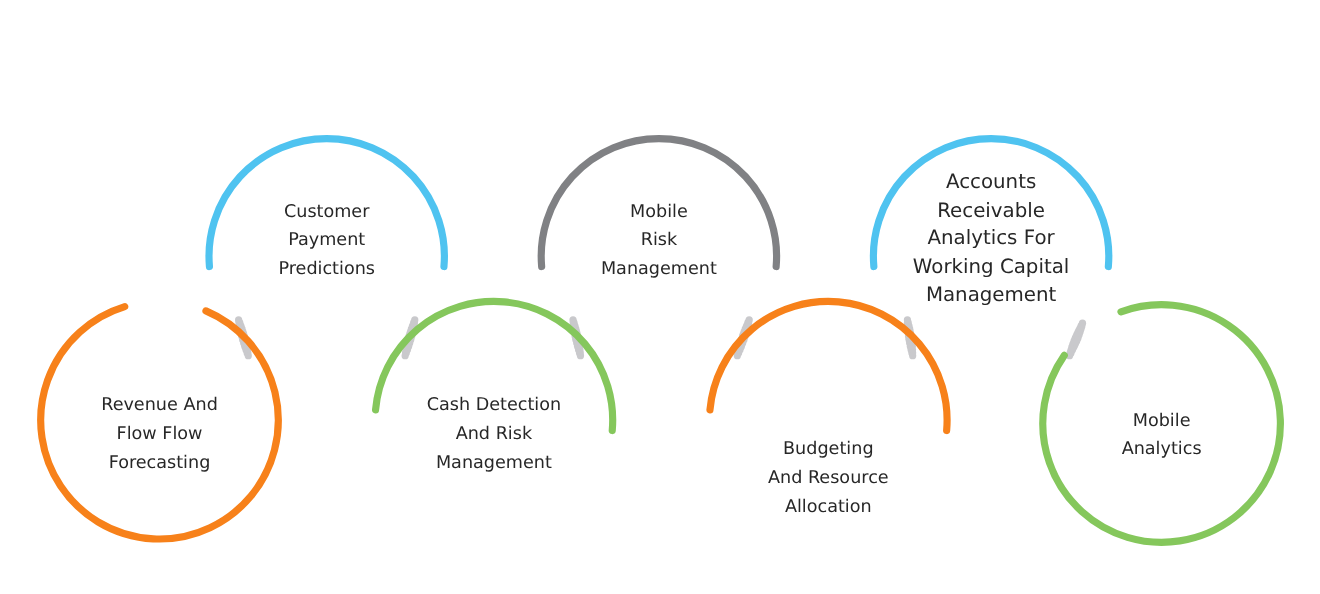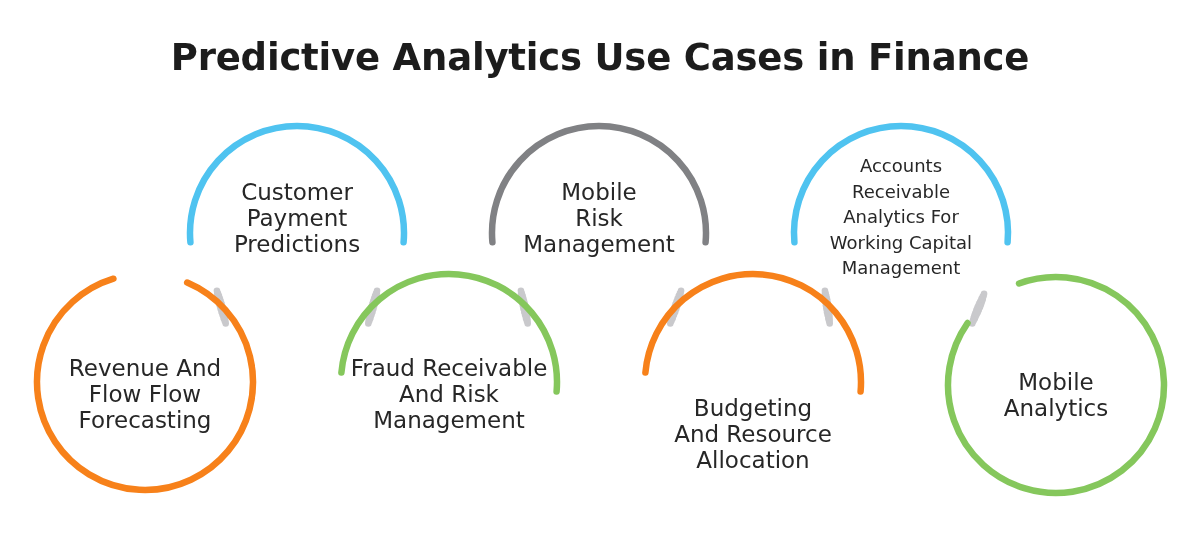--- a/index.html
+++ b/index.html
@@ -33,39 +33,38 @@
     position: absolute;
     left: 0;
     top: 0;
     width: 1200px;
     height: 540px;
   }
   .node-label {
     position: absolute;
     text-align: center;
     color: #272727;
-    font-size: 23px;
+    font-size: 16px;
     line-height: 26px;
     font-family: "DejaVu Sans", sans-serif;
     font-weight: 400;
     white-space: pre-line;
     transform: translate(-50%, -50%);
     pointer-events: none;
   }
   .node-label.small {
     font-size: 18px;
     line-height: 25.5px;
   }
 </style>
 </head>
 <body>
 
 <div id="infographic">
 
-  <div id="page-title">Predictive Analytics Use Cases in Finance</div>
 
   <svg id="canvas" viewBox="0 0 1200 540" xmlns="http://www.w3.org/2000/svg">
       <g>
         <circle cx="216.92" cy="290.80" r="3.28" fill="#C9C9CC"></circle>
         <circle cx="217.61" cy="293.41" r="3.62" fill="#C9C9CC"></circle>
         <circle cx="218.37" cy="296.23" r="3.93" fill="#C9C9CC"></circle>
         <circle cx="219.18" cy="299.21" r="4.19" fill="#C9C9CC"></circle>
         <circle cx="220.02" cy="302.32" r="4.37" fill="#C9C9CC"></circle>
         <circle cx="220.88" cy="305.50" r="4.47" fill="#C9C9CC"></circle>
         <circle cx="221.74" cy="308.70" r="4.47" fill="#C9C9CC"></circle>
@@ -166,21 +165,21 @@
 Risk
 Management</div>
       <div class="node-label small" style="left: 901px; top: 217px;">Accounts
 Receivable
 Analytics For
 Working Capital
 Management</div>
       <div class="node-label" style="left: 145px; top: 394px;">Revenue And
 Flow Flow
 Forecasting</div>
-      <div class="node-label" style="left: 449px; top: 394px;">Fraud Receivable
+      <div class="node-label" style="left: 449px; top: 394px;">Cash Detection
 And Risk
 Management</div>
       <div class="node-label" style="left: 753px; top: 394px; margin-top: 40px;">Budgeting
 And Resource
 Allocation</div>
       <div class="node-label" style="left: 1056px; top: 395px;">Mobile
 Analytics</div>
     </div>
 
 </div>

